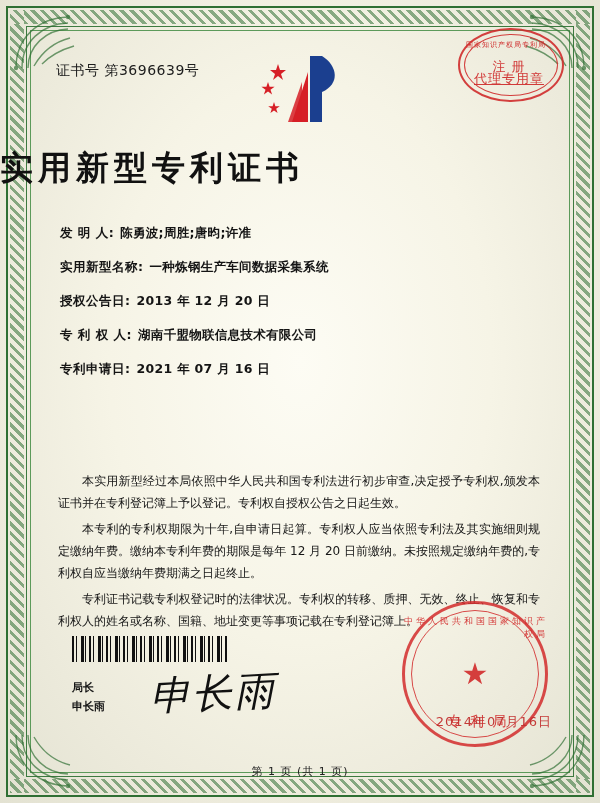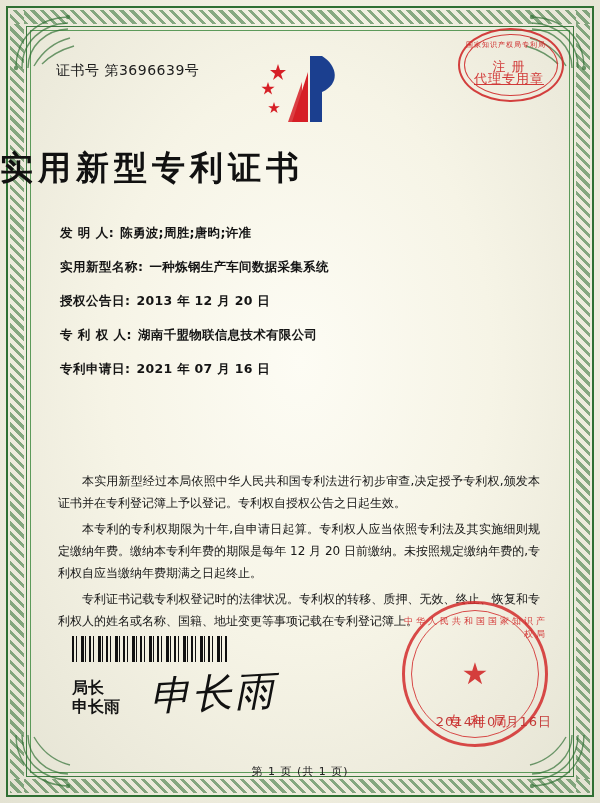--- a/index.html
+++ b/index.html
@@ -190,21 +190,21 @@
         #111 4px 5px, transparent 5px 9px,
         #111 9px 12px, transparent 12px 13px,
         #111 13px 14px, transparent 14px 17px);
   }
 
   
   .director {
     position: absolute;
     left: 72px;
     top: 678px;
-    font-size: 16px;
+    font-size: 11px;
     line-height: 19px;
     font-weight: bold;
     color: #141414;
   }
   .signature {
     position: absolute;
     left: 150px;
     top: 666px;
     font-size: 40px;
     color: #111;

